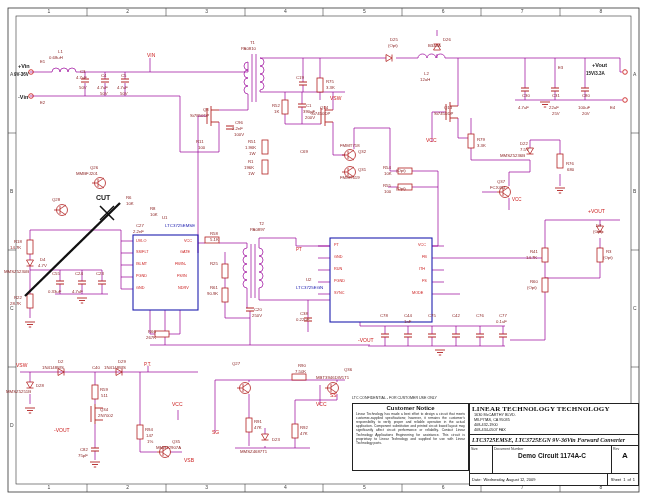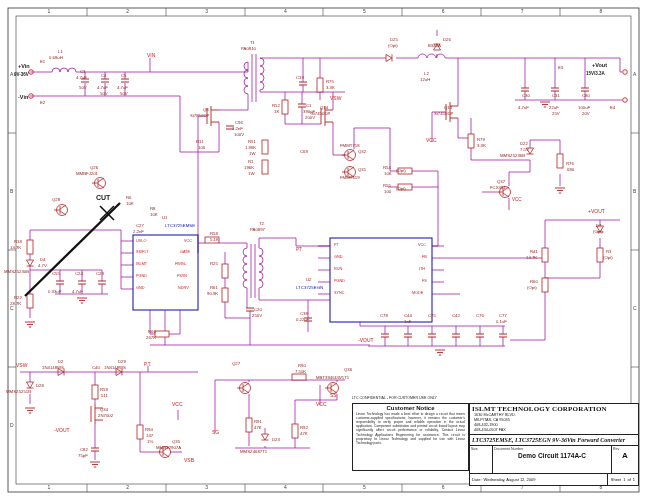--- a/index.html
+++ b/index.html
@@ -438,21 +438,21 @@
     </div>
 
   <div id="confidential">LTC CONFIDENTIAL - FOR CUSTOMER USE ONLY</div>
 
   <div id="notice">
     <h4>Customer Notice</h4>
     <p>Linear Technology has made a best effort to design a circuit that meets customer-supplied specifications; however, it remains the customer's responsibility to verify proper and reliable operation in the actual application. Component substitution and printed circuit board layout may significantly affect circuit performance or reliability. Contact Linear Technology Applications Engineering for assistance. This circuit is proprietary to Linear Technology and supplied for use with Linear Technology parts.</p>
   </div>
 
   <div id="tblock">
-    <div id="tb-company">ISLMT TECHNOLOGY CORPORATION</div>
+    <div id="tb-company">LINEAR TECHNOLOGY TECHNOLOGY</div>
     <div id="tb-address">
       <span>1630 McCARTHY BLVD.</span><br>
       <span>MILPITAS, CA  95035</span><br>
       <span>408-432-1900</span><br>
       <span>408-434-0507 FAX</span>
     </div>
     <div id="tb-title">LTC3725EMSE, LTC3725EGN 9V-36Vin Forward Converter</div>
     <div id="tb-docrow">
       <div id="tb-size">
         <span>Size</span>

